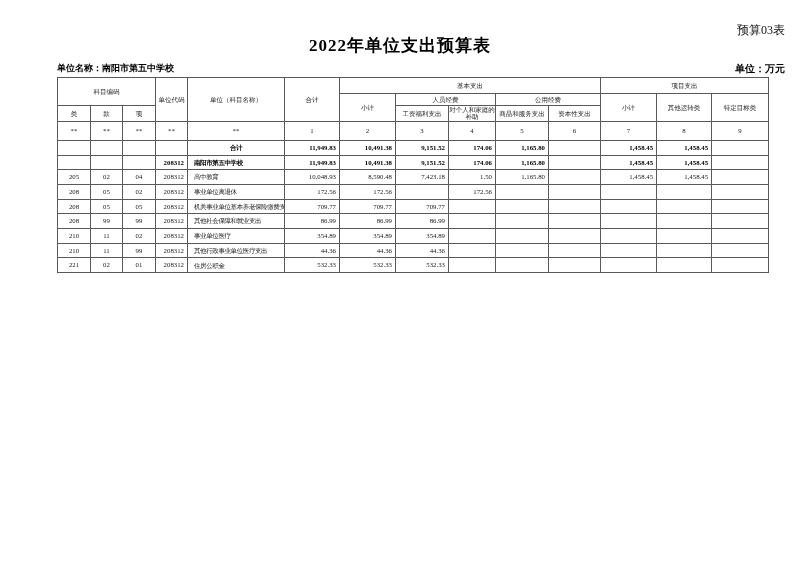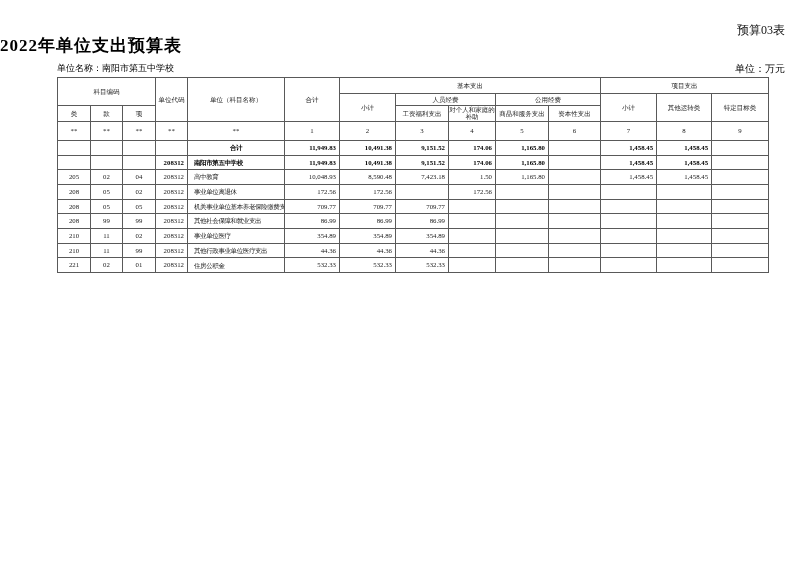--- a/index.html
+++ b/index.html
@@ -5,24 +5,24 @@
   html,body{margin:0;padding:0;}
   body{
     width:800px;height:565px;background:#ffffff;position:relative;
     font-family:"Liberation Serif","DejaVu Serif",serif;color:#000;
     overflow:hidden;
   }
   .corner-label{
     position:absolute;top:22px;right:15px;font-size:12px;color:#111;
   }
   .doc-title{
-    position:absolute;top:34px;left:0;right:0;text-align:left;
+    position:absolute;top:34px;left:0;right:0;text-align:center;
     font-size:17px;font-weight:bold;letter-spacing:1px;
   }
-  .meta-line{position:absolute;top:62px;left:57px;right:15px;height:12px;}
+  .meta-line{position:absolute;top:62px;left:57px;right:15px;height:12px;font-weight:bold;}
   .meta-left{position:absolute;left:0;top:0;font-size:9px;}
   .meta-right{position:absolute;right:0;top:0;font-size:10px;}
 
   .budget-table{
     position:absolute;left:57px;top:77px;
     border-collapse:collapse;table-layout:fixed;
     width:711px;
     border:1.5px solid #3f3f3f;
   }
   .budget-table th,.budget-table td{

